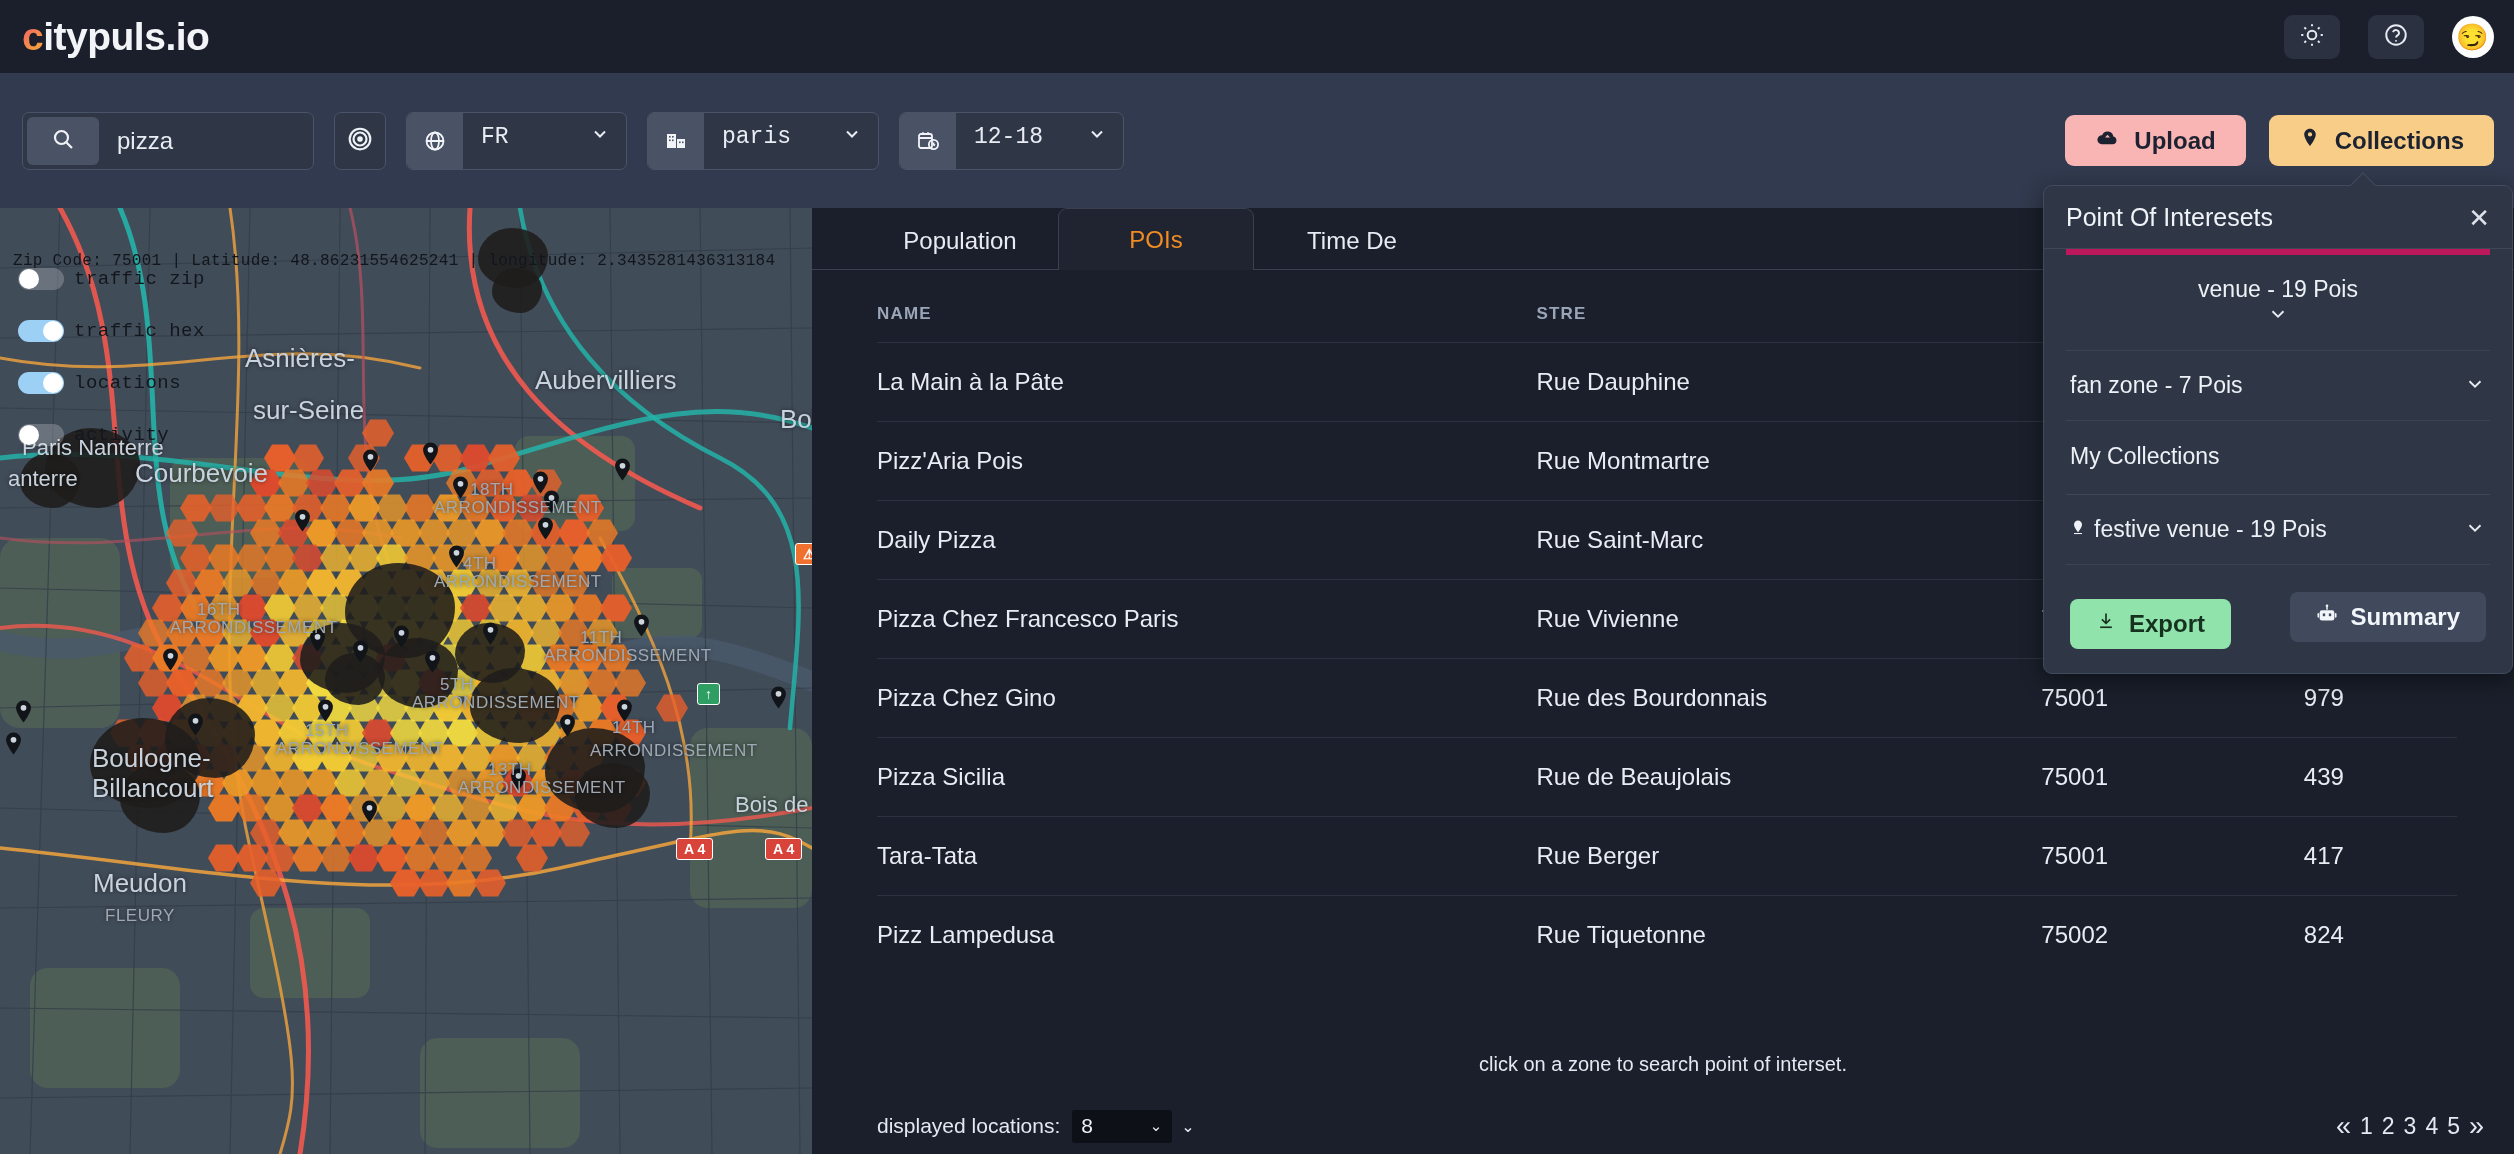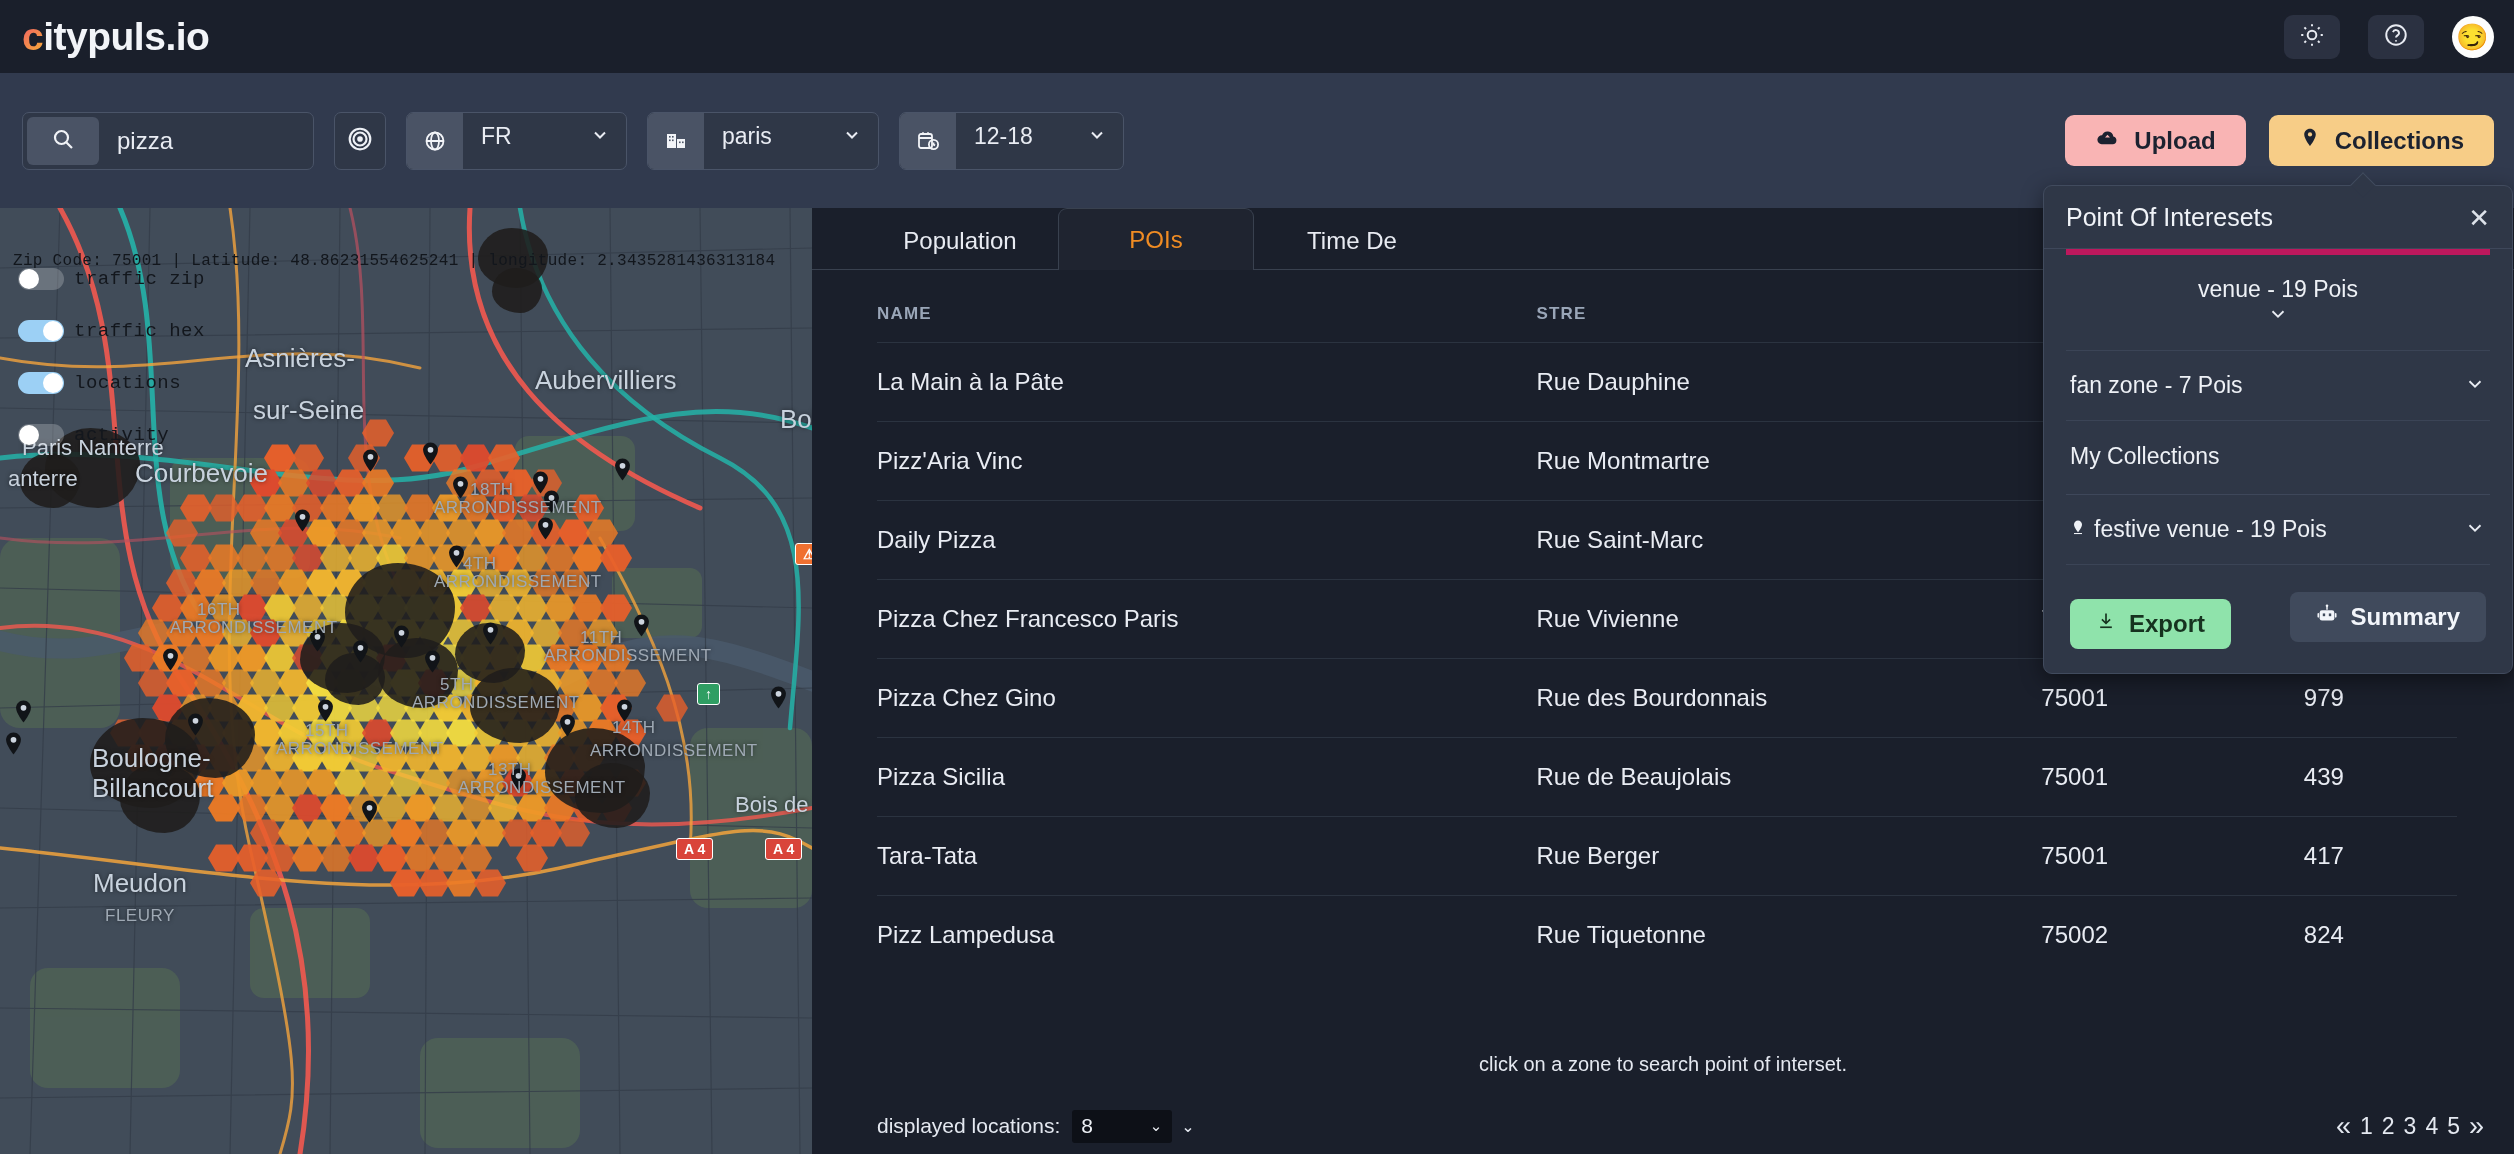--- a/index.html
+++ b/index.html
@@ -100,20 +100,21 @@
     width: 56px;
     background: #4a5365;
     display: flex; align-items: center; justify-content: center;
   }
   .combo-icon svg { stroke: #f2f4f8; fill: none; stroke-width: 1.8; }
   .combo-icon .filled { fill: #f2f4f8; stroke: none; }
   .combo-body {
     display: flex; align-items: center; justify-content: space-between;
     padding: 0 16px 8px 18px;
     cursor: pointer;
+    font-family: Liberation Mono, monospace;
   }
   .combo-body .val { color: #e9ecf3; font-size: 23px; white-space: nowrap; }
   .chev { margin-left: 40px; }
   .chev svg { stroke: #e9ecf3; fill: none; stroke-width: 2.4; }
   .w-country .combo-body { width: 163px; }
   .w-city .combo-body { width: 174px; }
   .w-date .combo-body { width: 167px; }
 
   .toolbar-right {
     position: absolute; right: 20px;
@@ -972,21 +973,21 @@
       </tr>
     </thead>
     <tbody id="poi-rows">
         <tr>
           <td>La Main à la Pâte</td>
           <td>Rue Dauphine</td>
           <td></td>
           <td></td>
         </tr>
         <tr>
-          <td>Pizz'Aria Vinc</td>
+          <td>Pizz'Aria Pois</td>
           <td>Rue Montmartre</td>
           <td></td>
           <td></td>
         </tr>
         <tr>
           <td>Daily Pizza</td>
           <td>Rue Saint-Marc</td>
           <td></td>
           <td></td>
         </tr>

